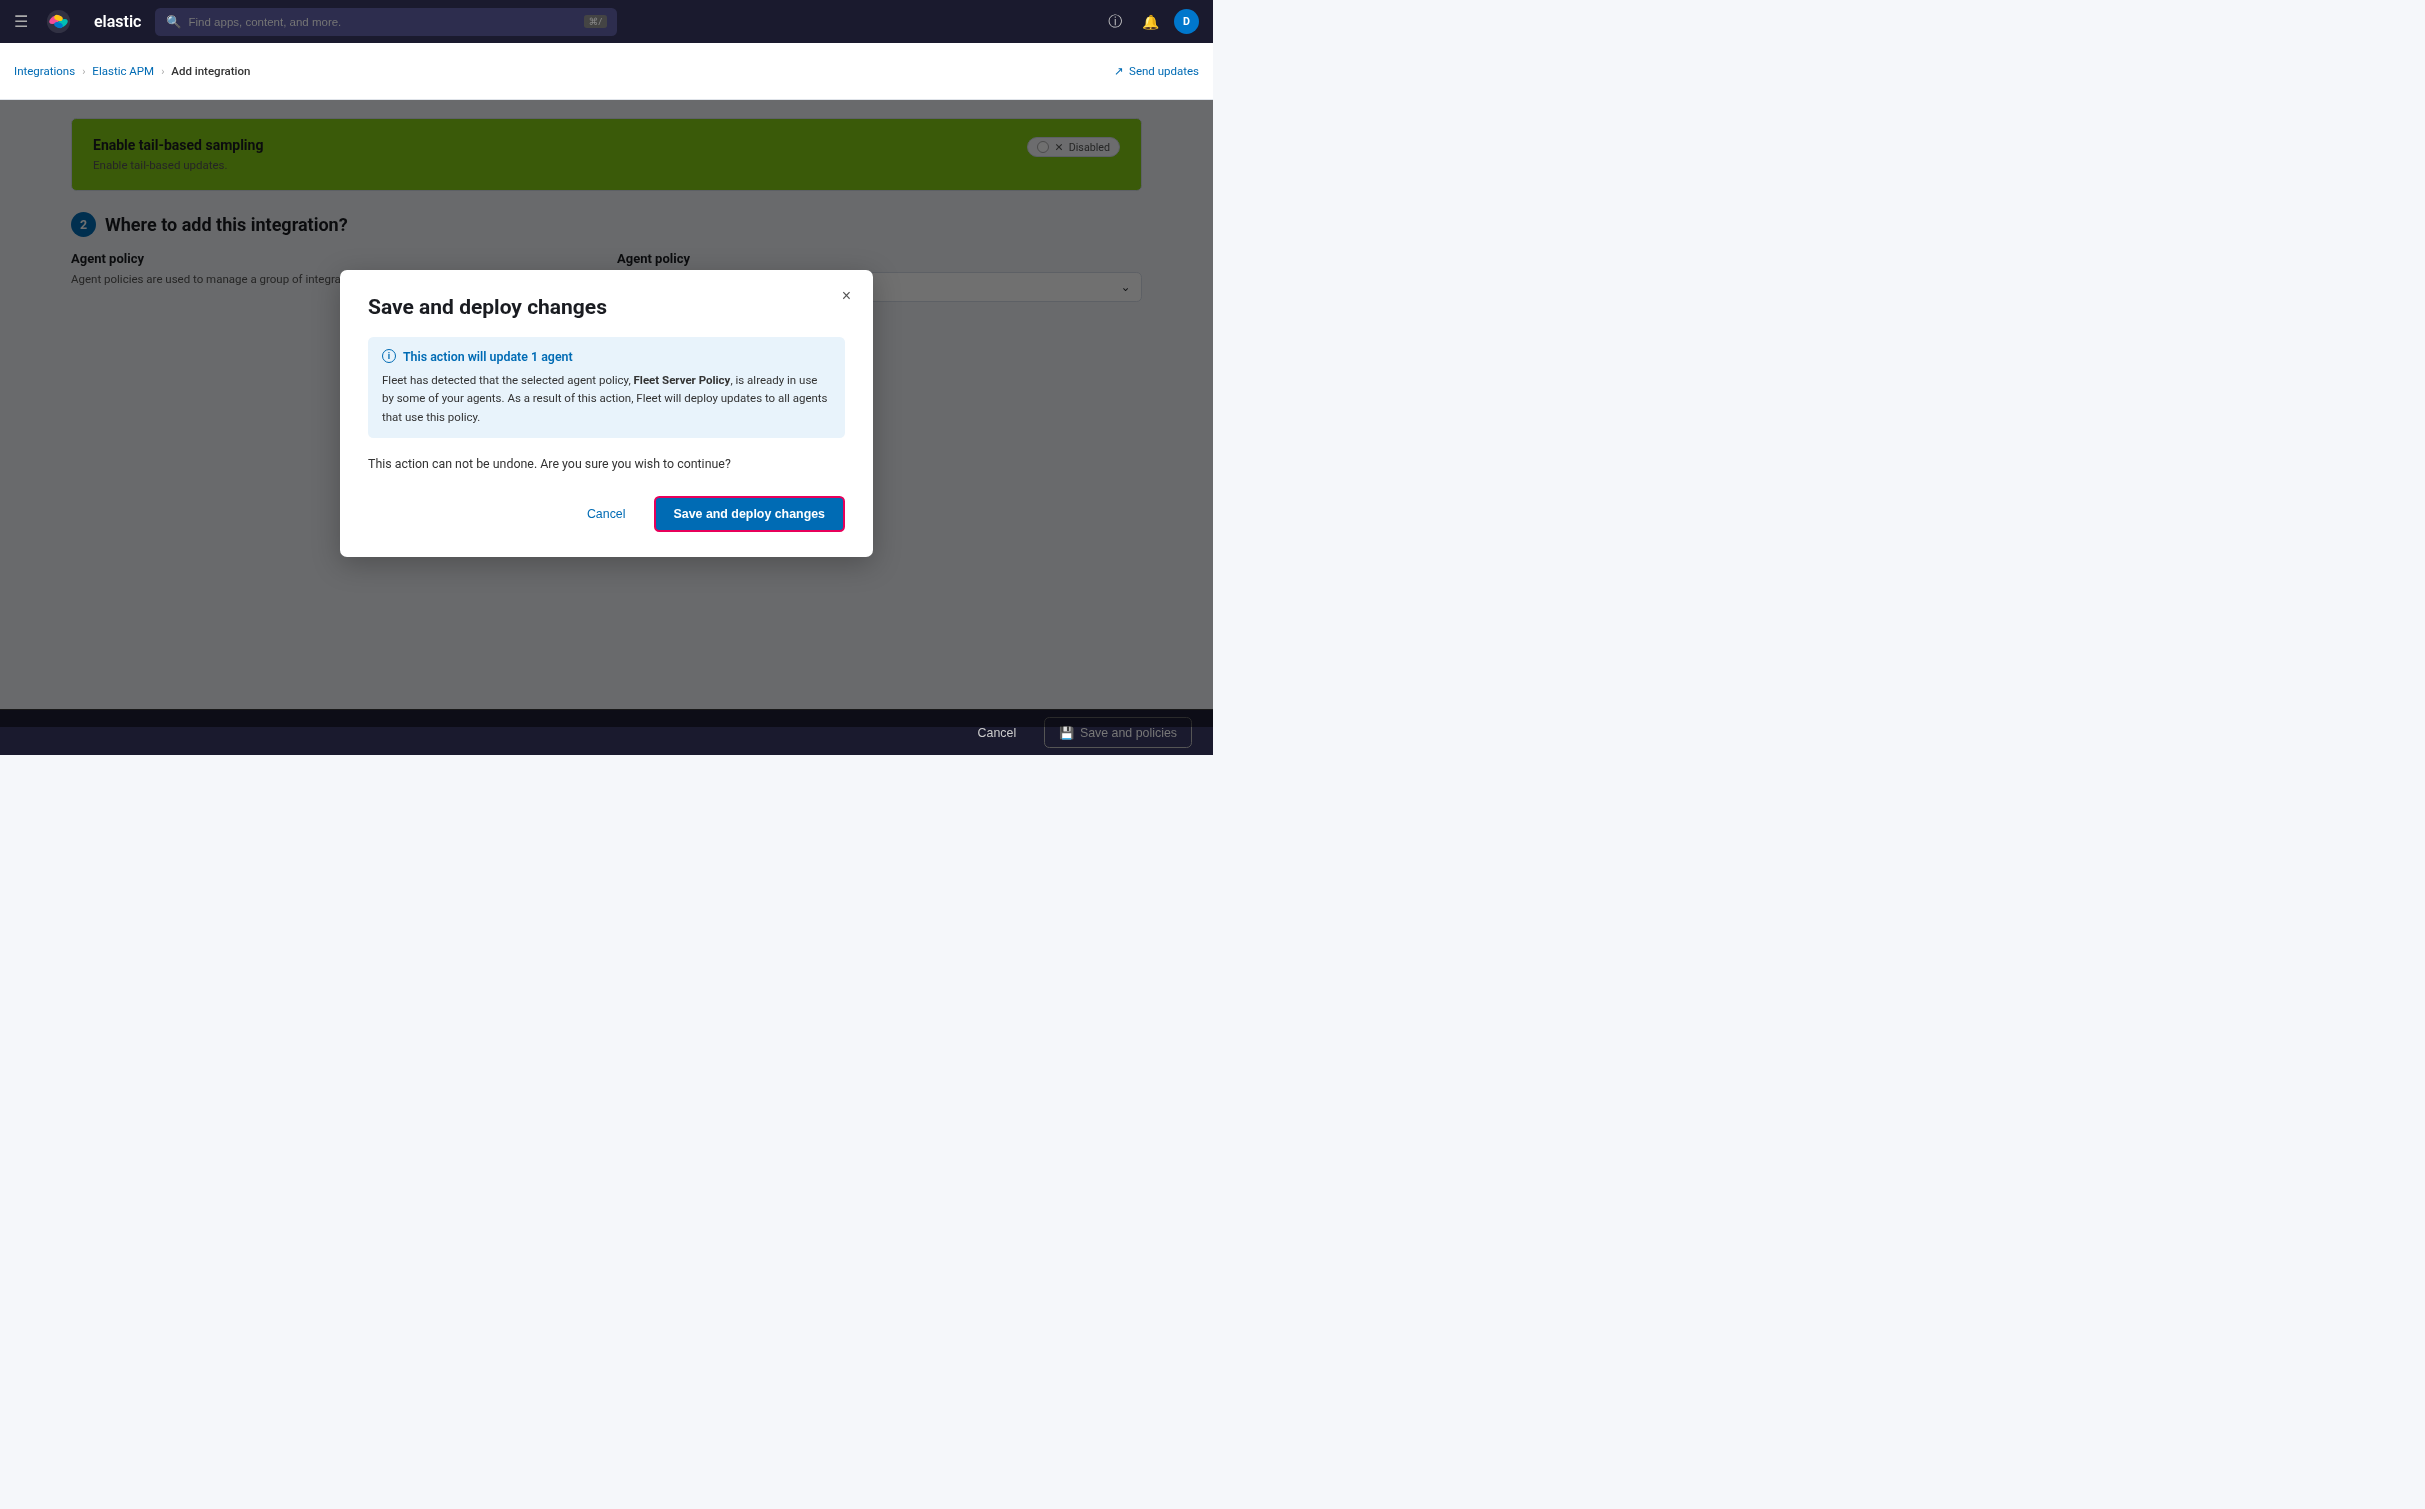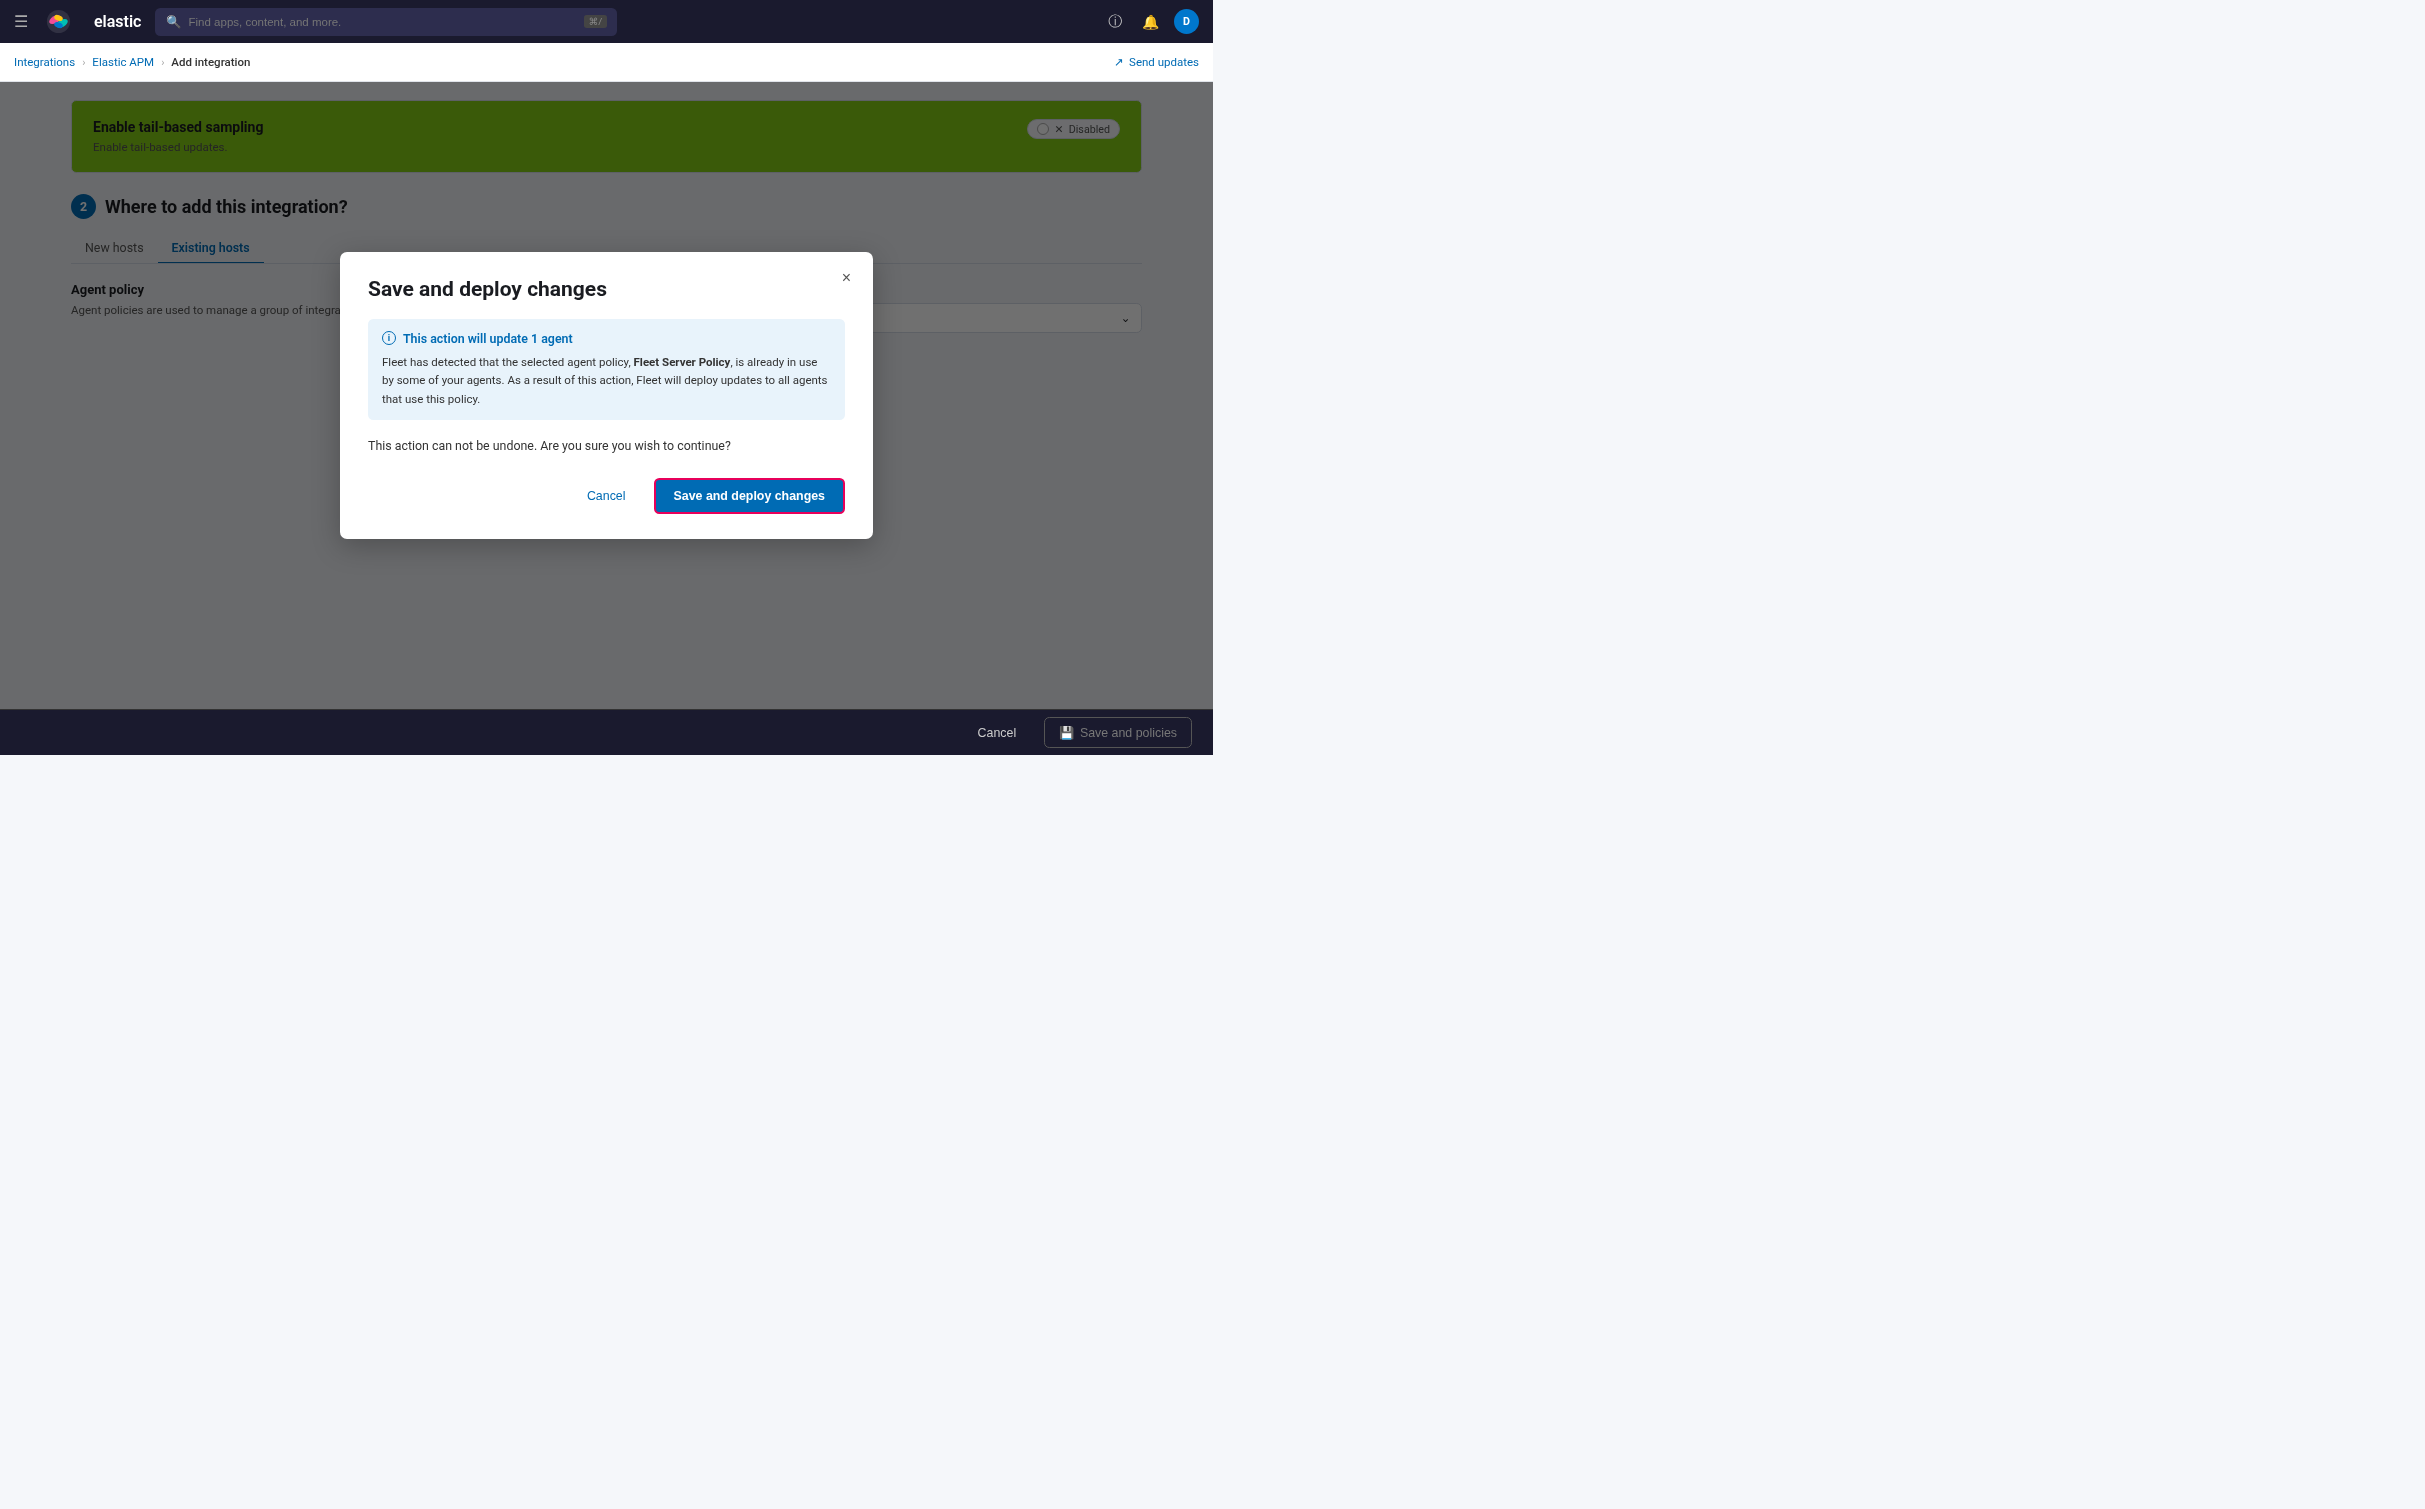--- a/index.html
+++ b/index.html
@@ -96,21 +96,21 @@
       display: flex;
       align-items: center;
       justify-content: center;
       font-size: 10.7px;
       font-weight: 700;
       cursor: pointer;
     }
 
     
     .breadcrumb-bar {
-      height: 39px;
+      height: 57px;
       background: #fff;
       border-bottom: 0.9px solid #e0e4ea;
       display: flex;
       align-items: center;
       padding: 0 14px;
       gap: 7px;
     }
     .breadcrumb-item {
       font-size: 11.5px;
       color: #006bb4;
@@ -462,24 +462,20 @@
           <span>Disabled</span>
         </div>
       </div>
     </div>
 
     <div class="where-section">
       <div class="step-header">
         <div class="step-badge">2</div>
         <div class="step-title">Where to add this integration?</div>
       </div>
-      <div class="tabs-row">
-        <div class="tab-item">New hosts</div>
-        <div class="tab-item active">Existing hosts</div>
-      </div>
       <div class="two-col">
         <div>
           <div class="col-label">Agent policy</div>
           <div class="col-desc">Agent policies are used to manage a group of integrations across a set of agents.</div>
         </div>
         <div>
           <div class="col-label">Agent policy</div>
           <div class="select-box">
             <span>Fleet Server Policy</span>
             <span>⌄</span>

